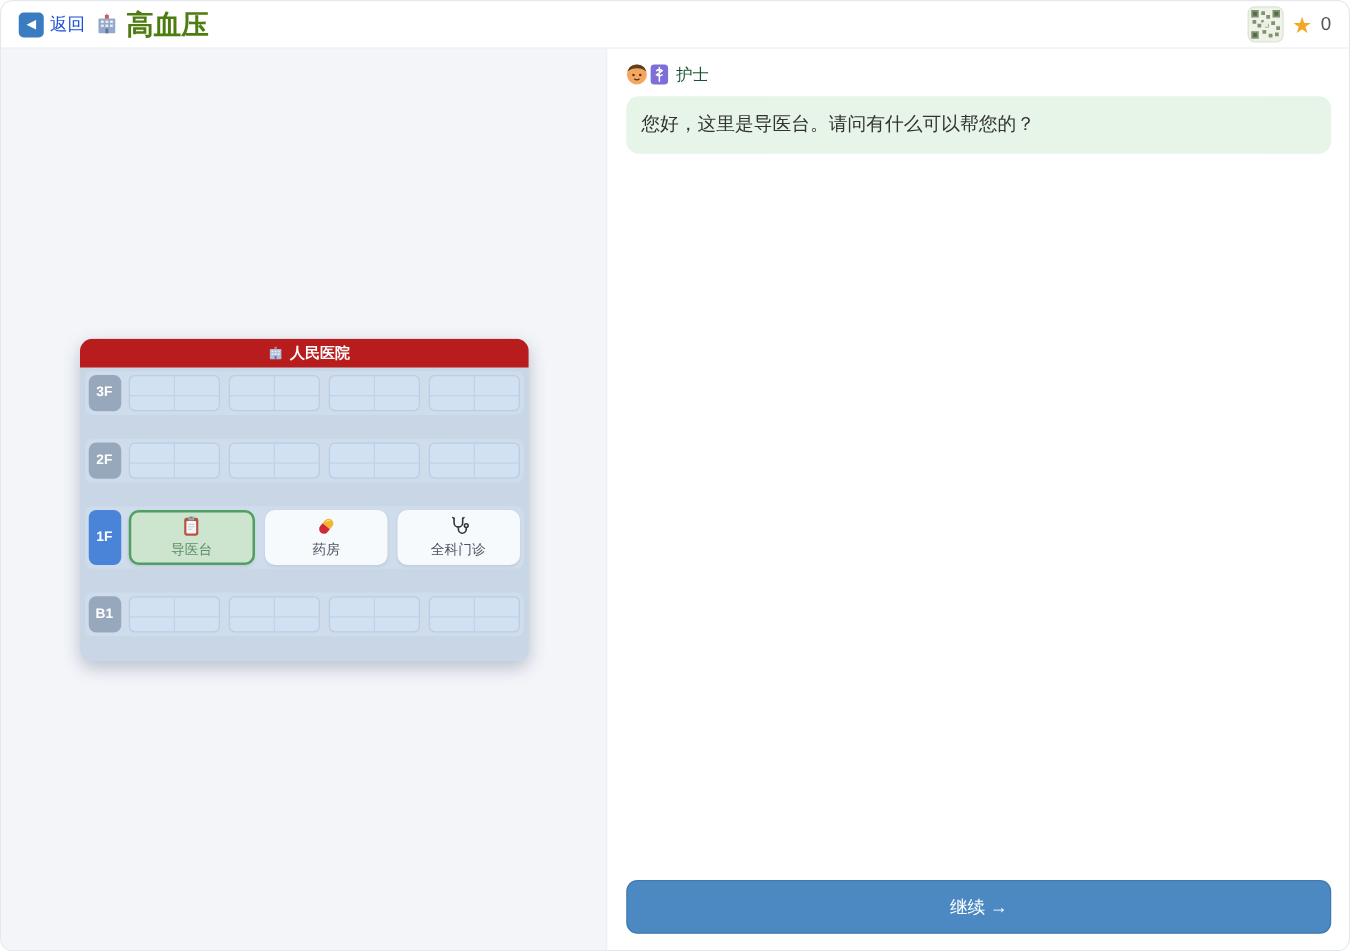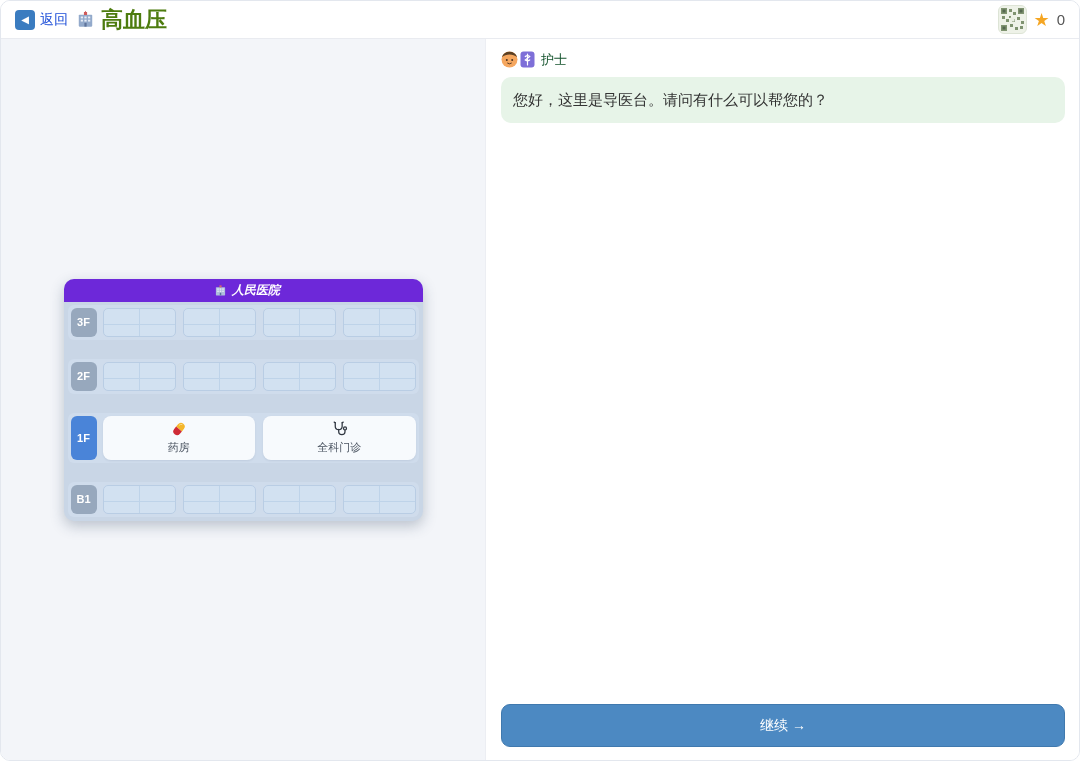--- a/index.html
+++ b/index.html
@@ -25,24 +25,24 @@
 
   
   .main { flex:1; display:flex; min-height:0; }
   .left-panel { width:485px; flex:0 0 485px; background:#f3f5f9;
                 border-right:1px solid #eceef3; display:flex;
                 align-items:center; justify-content:center; }
 
   
   .map { width:359px; border-radius:10px; overflow:hidden; background:#c9d6e6;
          box-shadow:0 5px 14px rgba(40,60,90,.28); }
-  .map-header { height:23px; background:#6d28d9; display:flex; align-items:center;
+  .map-header { height:23px; background:#b91c1c; display:flex; align-items:center;
                 justify-content:center; gap:5px; color:#fff; font-size:12px;
-                font-weight:700;font-style:italic; }
-  .map-body { padding:3px 4px 4px; display:flex; flex-direction:column; gap:19px; }
+                font-weight:700; }
+  .map-body { padding:3px 4px 20px; display:flex; flex-direction:column; gap:19px; }
   .floor-row { display:flex; align-items:stretch; gap:6px; background:#cfdcec;
                border-radius:6px; padding:3px; }
   .floor-label { width:26px; flex:0 0 26px; border-radius:6px; background:#97a8bd;
                  color:#fff; font-size:11px; font-weight:700; display:grid;
                  place-items:center; }
   .floor-label.active { background:#4a84d8; }
   .slot-strip { flex:1; display:flex; gap:7px; align-items:center; }
   .slot { flex:1; height:29px; border:1px solid #b9cde4; border-radius:5px;
           background-color:#d2e1f1;
           background-image:linear-gradient(#bed3e9,#bed3e9),
@@ -172,20 +172,36 @@
                 <div class="slot"></div>
                 <div class="slot"></div>
                 <div class="slot"></div>
                 <div class="slot"></div>
               </div>
           </div>
 
           <div class="floor-row">
             <div class="floor-label active">1F</div>
             <div class="room-strip">
+              <div class="room-card selected">
+                <span class="room-icon">
+                  <svg width="18" height="18" viewBox="0 0 24 24">
+                    <rect x="4.5" y="3" width="15" height="19" rx="2.5" fill="#b6543f"></rect>
+                    <rect x="6.8" y="6.5" width="10.4" height="13.2" rx="1" fill="#f4f6f8"></rect>
+                    <rect x="8.8" y="1.6" width="6.4" height="4.2" rx="1.2" fill="#9aa2ab"></rect>
+                    <circle cx="12" cy="2.7" r="0.8" fill="#646a71"></circle>
+                    <g fill="#c4cbd2">
+                      <rect x="8.6" y="9.4" width="6.8" height="1.1"></rect>
+                      <rect x="8.6" y="12" width="6.8" height="1.1"></rect>
+                      <rect x="8.6" y="14.6" width="4.6" height="1.1"></rect>
+                    </g>
+                  </svg>
+                </span>
+                <span class="room-name">导医台</span>
+              </div>
               <div class="room-card">
                 <span class="room-icon">
                   <svg width="18" height="18" viewBox="0 0 24 24">
                     <g transform="rotate(40 12 12)">
                       <path d="M7 8 a5 5 0 0 1 10 0 v4 H7 z" fill="#f4b62a"></path>
                       <path d="M7 12 h10 v4 a5 5 0 0 1 -10 0 z" fill="#cf2b36"></path>
                       <path d="M9 7.6 a3 3 0 0 1 2.2-2.8" stroke="#fbe09a" stroke-width="1.1" fill="none" stroke-linecap="round"></path>
                     </g>
                   </svg>
                 </span>

